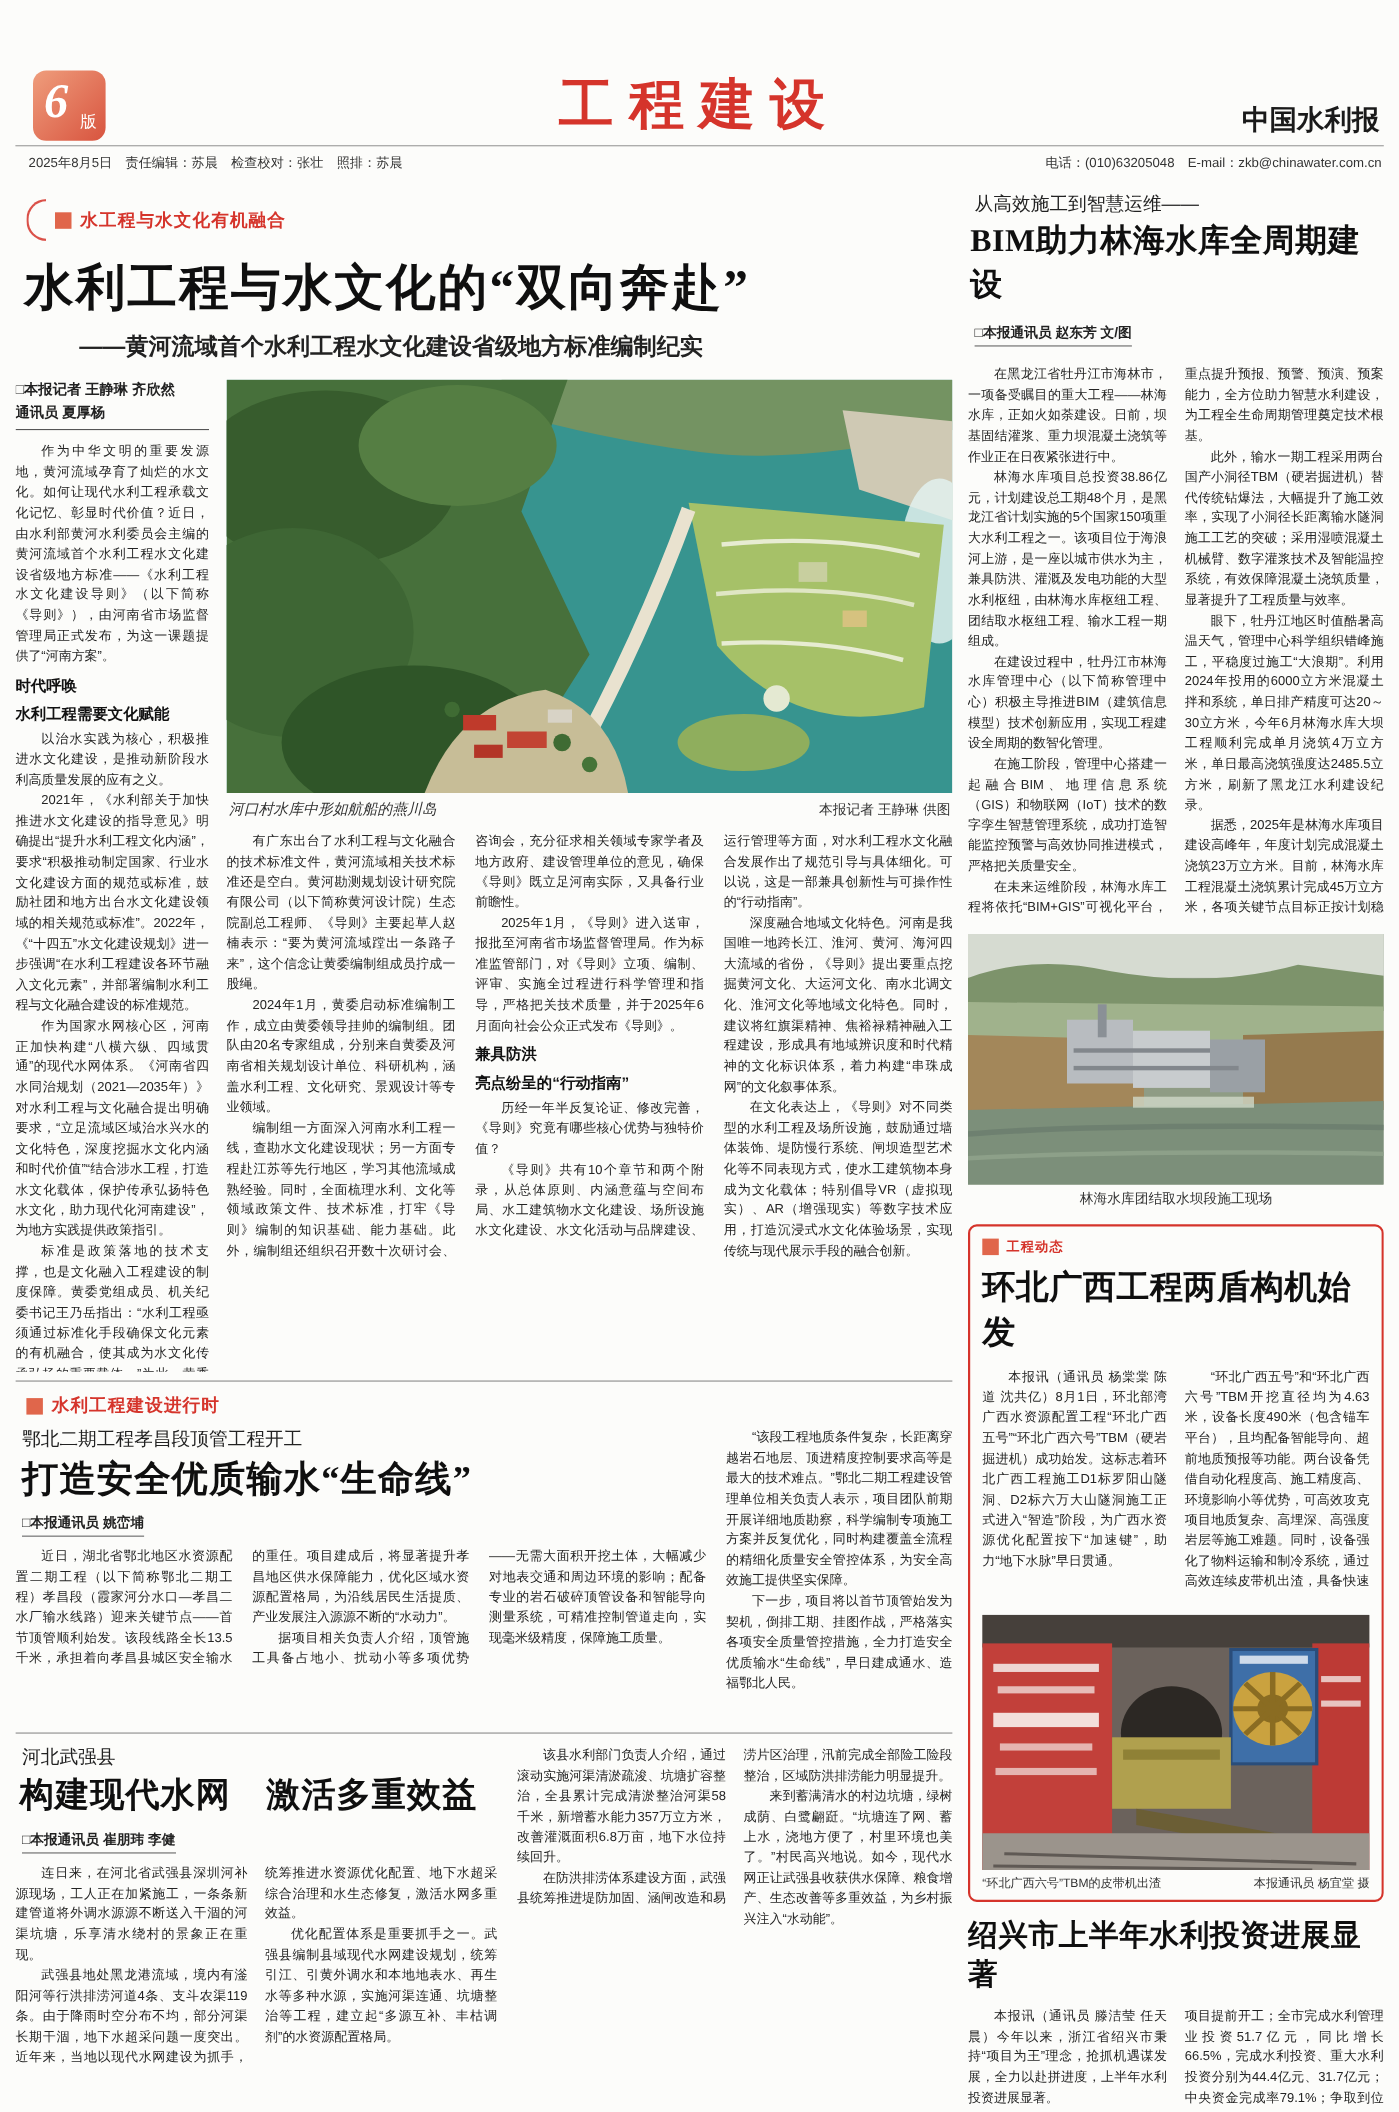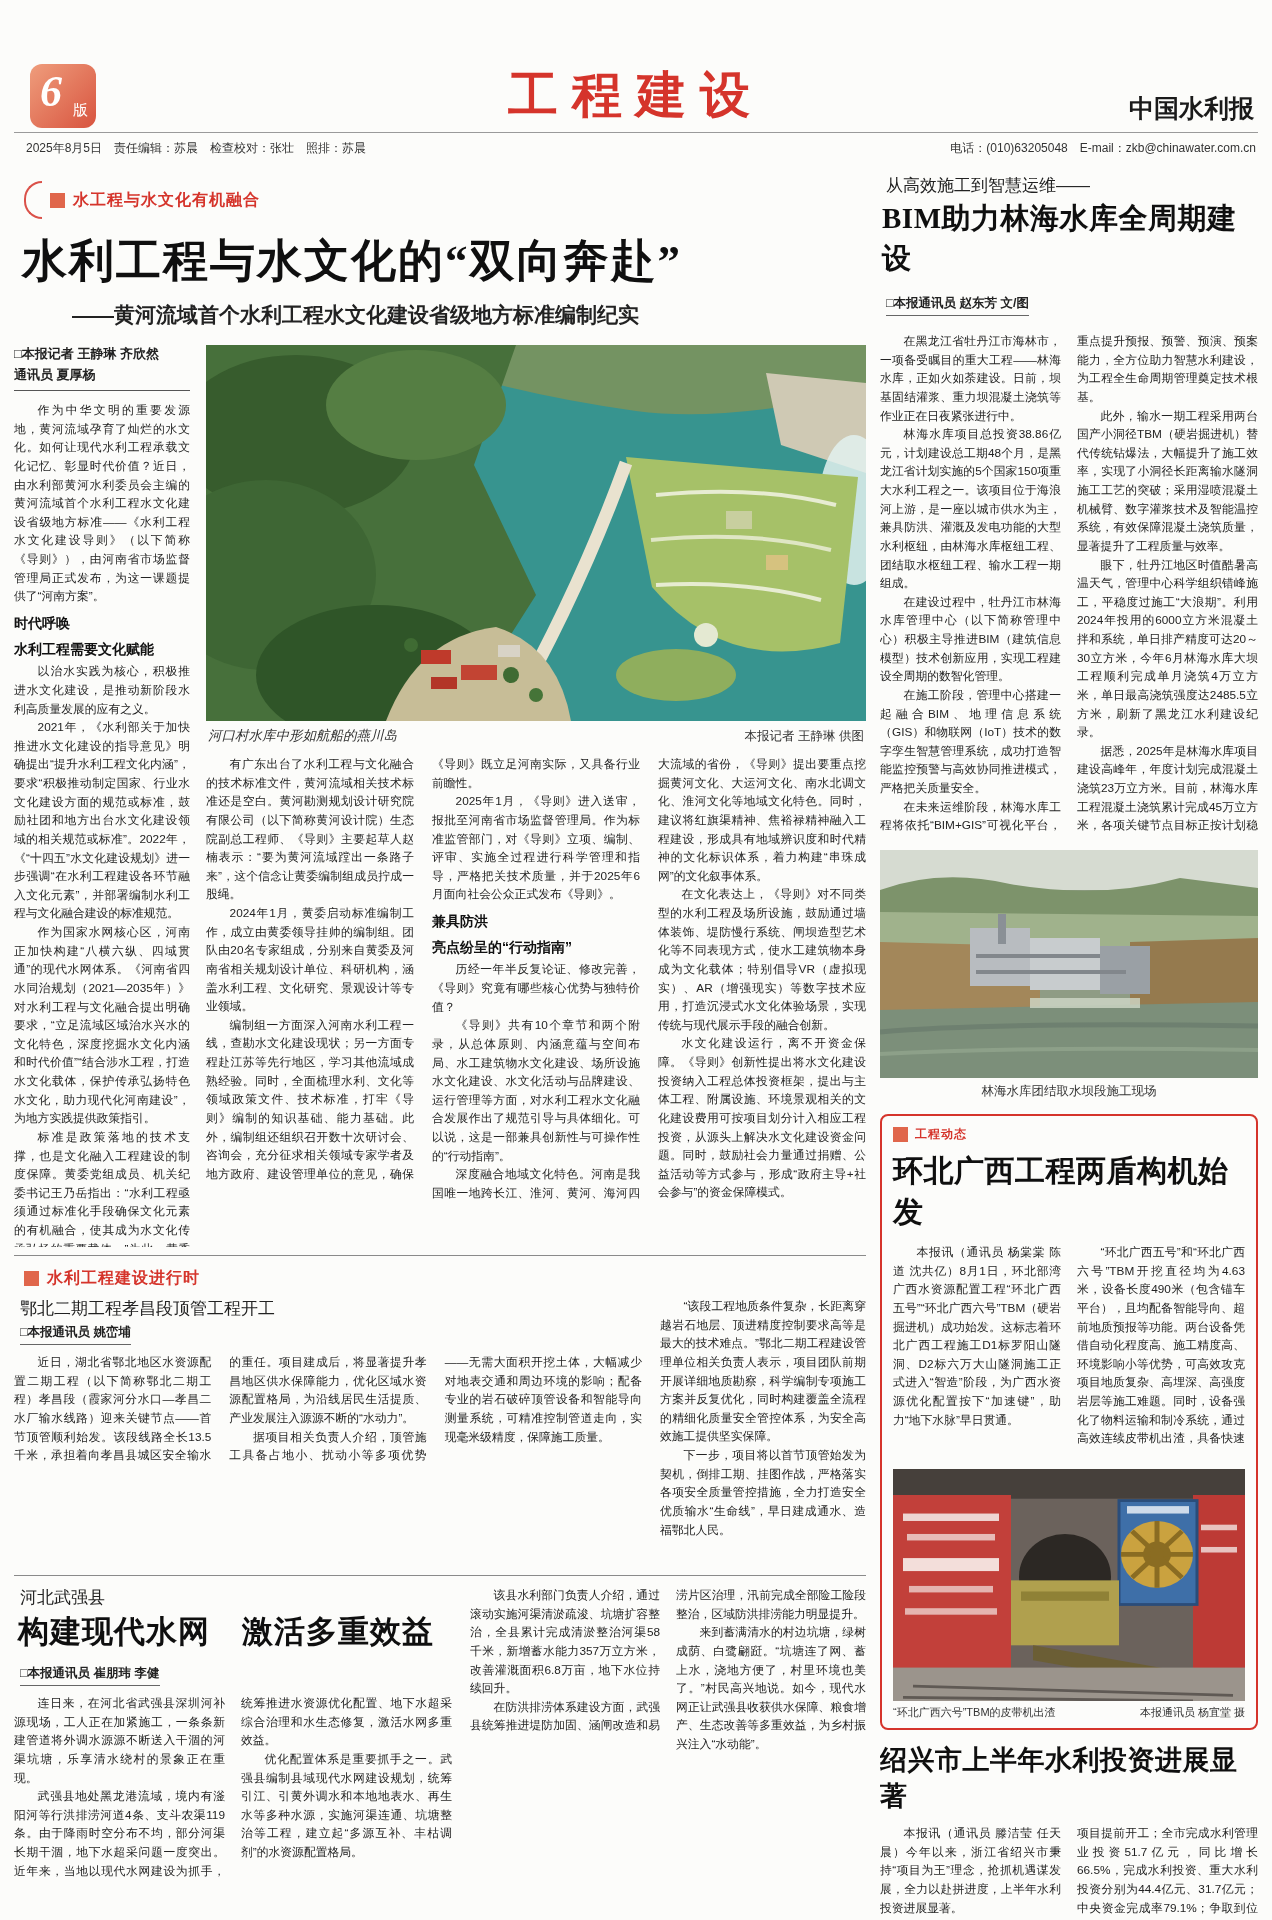--- a/index.html
+++ b/index.html
@@ -173,34 +173,34 @@
               <p class="para">有广东出台了水利工程与文化融合的技术标准文件，黄河流域相关技术标准还是空白。黄河勘测规划设计研究院有限公司（以下简称黄河设计院）生态院副总工程师、《导则》主要起草人赵楠表示：“要为黄河流域蹚出一条路子来”，这个信念让黄委编制组成员拧成一股绳。</p>
               <p class="para">2024年1月，黄委启动标准编制工作，成立由黄委领导挂帅的编制组。团队由20名专家组成，分别来自黄委及河南省相关规划设计单位、科研机构，涵盖水利工程、文化研究、景观设计等专业领域。</p>
               <p class="para">编制组一方面深入河南水利工程一线，查勘水文化建设现状；另一方面专程赴江苏等先行地区，学习其他流域成熟经验。同时，全面梳理水利、文化等领域政策文件、技术标准，打牢《导则》编制的知识基础、能力基础。此外，编制组还组织召开数十次研讨会、咨询会，充分征求相关领域专家学者及地方政府、建设管理单位的意见，确保《导则》既立足河南实际，又具备行业前瞻性。</p>
               <p class="para">2025年1月，《导则》进入送审，报批至河南省市场监督管理局。作为标准监管部门，对《导则》立项、编制、评审、实施全过程进行科学管理和指导，严格把关技术质量，并于2025年6月面向社会公众正式发布《导则》。</p>
               <h4 class="sec-head">兼具防洪</h4>
               <h4 class="sec-head">亮点纷呈的“行动指南”</h4>
               <p class="para">历经一年半反复论证、修改完善，《导则》究竟有哪些核心优势与独特价值？</p>
               <p class="para">《导则》共有10个章节和两个附录，从总体原则、内涵意蕴与空间布局、水工建筑物水文化建设、场所设施水文化建设、水文化活动与品牌建设、运行管理等方面，对水利工程水文化融合发展作出了规范引导与具体细化。可以说，这是一部兼具创新性与可操作性的“行动指南”。</p>
               <p class="para">深度融合地域文化特色。河南是我国唯一地跨长江、淮河、黄河、海河四大流域的省份，《导则》提出要重点挖掘黄河文化、大运河文化、南水北调文化、淮河文化等地域文化特色。同时，建议将红旗渠精神、焦裕禄精神融入工程建设，形成具有地域辨识度和时代精神的文化标识体系，着力构建“串珠成网”的文化叙事体系。</p>
               <p class="para">在文化表达上，《导则》对不同类型的水利工程及场所设施，鼓励通过墙体装饰、堤防慢行系统、闸坝造型艺术化等不同表现方式，使水工建筑物本身成为文化载体；特别倡导VR（虚拟现实）、AR（增强现实）等数字技术应用，打造沉浸式水文化体验场景，实现传统与现代展示手段的融合创新。</p>
-              <p class="para">水文化建设运行，离不开资金保障。《导则》创新性提出将水文化建设投资纳入工程总体投资框架，提出与主体工程、附属设施、环境景观相关的文化建设费用可按项目划分计入相应工程投资，从源头上解决水文化建设资金问题。同时，鼓励社会力量通过捐赠、公益活动等方式参与，形成“政府主导+社会参与”的资金保障模式。</p>
             </div>
         </div>
       </div>
     </div>
 
     <div class="art2">
       <div class="kicker2-row">
         <span class="red-sq"></span>
         <span class="kicker-txt">水利工程建设进行时</span>
       </div>
       <div class="art2-flex">
         <div class="art2-main">
           <div class="overline">鄂北二期工程孝昌段顶管工程开工</div>
+          <h2 class="headline2">打造安全优质输水“生命线”</h2>
           <div class="byline-sm">□本报通讯员 姚峦埔</div>
           <div class="art2-body cols-3">
               <p class="para">近日，湖北省鄂北地区水资源配置二期工程（以下简称鄂北二期工程）孝昌段（霞家河分水口—孝昌二水厂输水线路）迎来关键节点——首节顶管顺利始发。该段线路全长13.5千米，承担着向孝昌县城区安全输水的重任。项目建成后，将显著提升孝昌地区供水保障能力，优化区域水资源配置格局，为沿线居民生活提质、产业发展注入源源不断的“水动力”。</p>
               <p class="para">据项目相关负责人介绍，顶管施工具备占地小、扰动小等多项优势——无需大面积开挖土体，大幅减少对地表交通和周边环境的影响；配备专业的岩石破碎顶管设备和智能导向测量系统，可精准控制管道走向，实现毫米级精度，保障施工质量。</p>
             </div>
         </div>
         <div class="art2-side">
             <p class="para">“该段工程地质条件复杂，长距离穿越岩石地层、顶进精度控制要求高等是最大的技术难点。”鄂北二期工程建设管理单位相关负责人表示，项目团队前期开展详细地质勘察，科学编制专项施工方案并反复优化，同时构建覆盖全流程的精细化质量安全管控体系，为安全高效施工提供坚实保障。</p>
             <p class="para">下一步，项目将以首节顶管始发为契机，倒排工期、挂图作战，严格落实各项安全质量管控措施，全力打造安全优质输水“生命线”，早日建成通水、造福鄂北人民。</p>
           </div>

